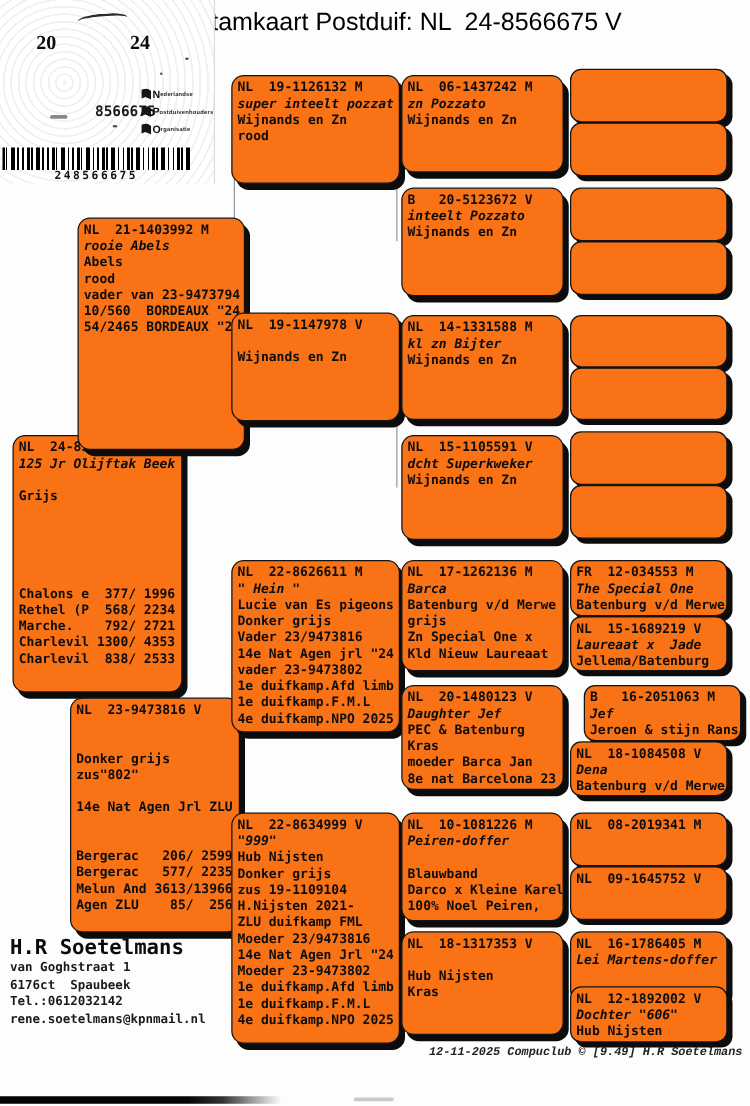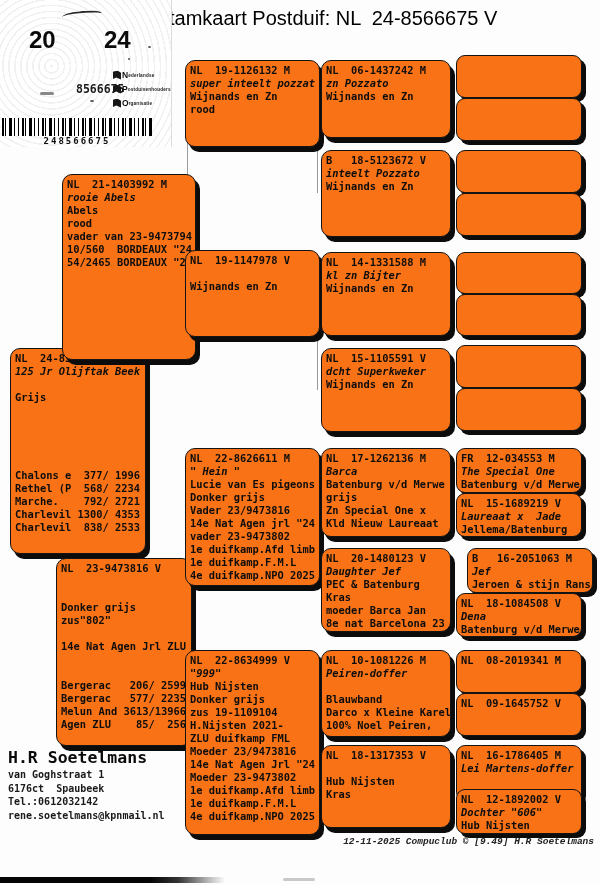--- a/index.html
+++ b/index.html
@@ -8,21 +8,21 @@
   
   .title{position:absolute;left:169px;top:7px;font-family:"Liberation Sans",sans-serif;
          font-size:20px;font-weight:500;white-space:pre;color:#000;}
   
   .stamp{position:absolute;left:0;top:0;width:172px;height:147px;background:#fff;
          background-image:repeating-radial-gradient(circle at 30% 45%,#f1f1f1 0 1.5px,#fff 1.5px 6px),
                           repeating-radial-gradient(circle at 75% 20%,#f3f3f3 0 1.5px,rgba(255,255,255,0) 1.5px 7px);
          box-shadow:inset -1px 0 0 #ddd;}
   .squiggle{position:absolute;left:62px;top:11px;width:40px;height:8px;border-top:2.5px solid #2a2a2a;
             border-radius:50% 40% 0 0;transform:rotate(-4deg);}
-  .year{position:absolute;top:26px;font-family:Liberation Sans, sans-serif;font-size:24px;font-weight:bold;color:#0a0a0a;}
+  .year{position:absolute;top:26px;font-family:Liberation Serif, serif;font-size:16px;font-weight:bold;color:#0a0a0a;}
   .yl{left:29px;} .yr{left:104px;}
   .ringno{position:absolute;left:76px;top:82px;font-size:11.5px;font-weight:bold;color:#1a1a1a;}
   .org{position:absolute;left:113px;top:70px;display:flex;flex-direction:column;gap:4px;}
   .org-row{display:flex;align-items:center;height:10px;}
   .org-flag{width:8px;height:9px;background:#161616;margin-right:1px;
             clip-path:polygon(0 15%,55% 0,100% 25%,100% 100%,40% 78%,0 95%);}
   .org-letter{font-family:"Liberation Sans",sans-serif;font-size:8.5px;font-weight:bold;color:#111;}
   .org-label{font-family:"Liberation Sans",sans-serif;font-size:4.6px;font-weight:bold;color:#222;letter-spacing:.2px;}
   .barcode{position:absolute;left:2px;top:118px;width:150px;height:18px;
            background:repeating-linear-gradient(90deg,#000 0 2px,#fff 2px 3px,#000 3px 4px,#fff 4px 7px,
@@ -181,21 +181,21 @@
         <div class="pline">1e duifkamp.Afd limb</div>
         <div class="pline">1e duifkamp.F.M.L</div>
         <div class="pline">4e duifkamp.NPO 2025</div>
       </div>
       <div class="pbox" style="left: 321px; top: 60px; width: 130px; height: 78px;">
         <div class="pline">NL  06-1437242 M</div>
         <div class="pline em">zn Pozzato</div>
         <div class="pline">Wijnands en Zn</div>
       </div>
       <div class="pbox" style="left: 321px; top: 150px; width: 130px; height: 87px;">
-        <div class="pline">B   18-5123672 V</div>
+        <div class="pline">B   20-5123672 V</div>
         <div class="pline em">inteelt Pozzato</div>
         <div class="pline">Wijnands en Zn</div>
       </div>
       <div class="pbox" style="left: 321px; top: 252px; width: 130px; height: 84px;">
         <div class="pline">NL  14-1331588 M</div>
         <div class="pline em">kl zn Bijter</div>
         <div class="pline">Wijnands en Zn</div>
       </div>
       <div class="pbox" style="left: 321px; top: 348px; width: 130px; height: 84px;">
         <div class="pline">NL  15-1105591 V</div>

